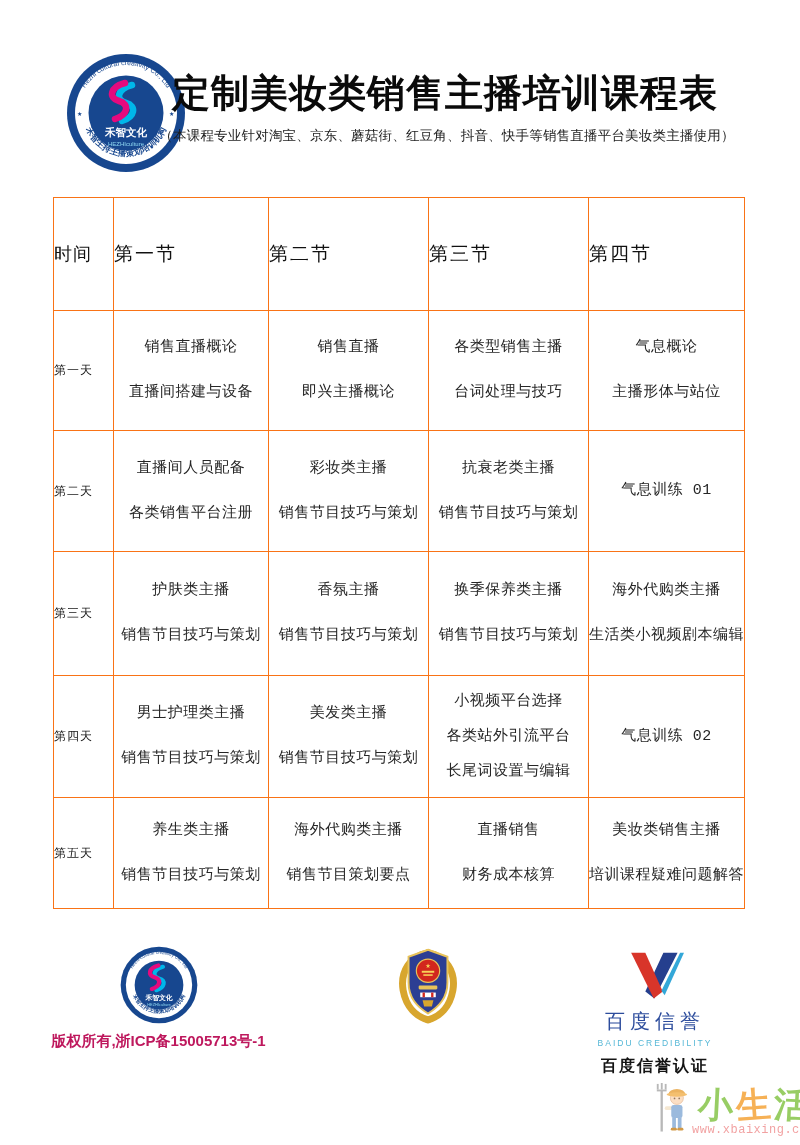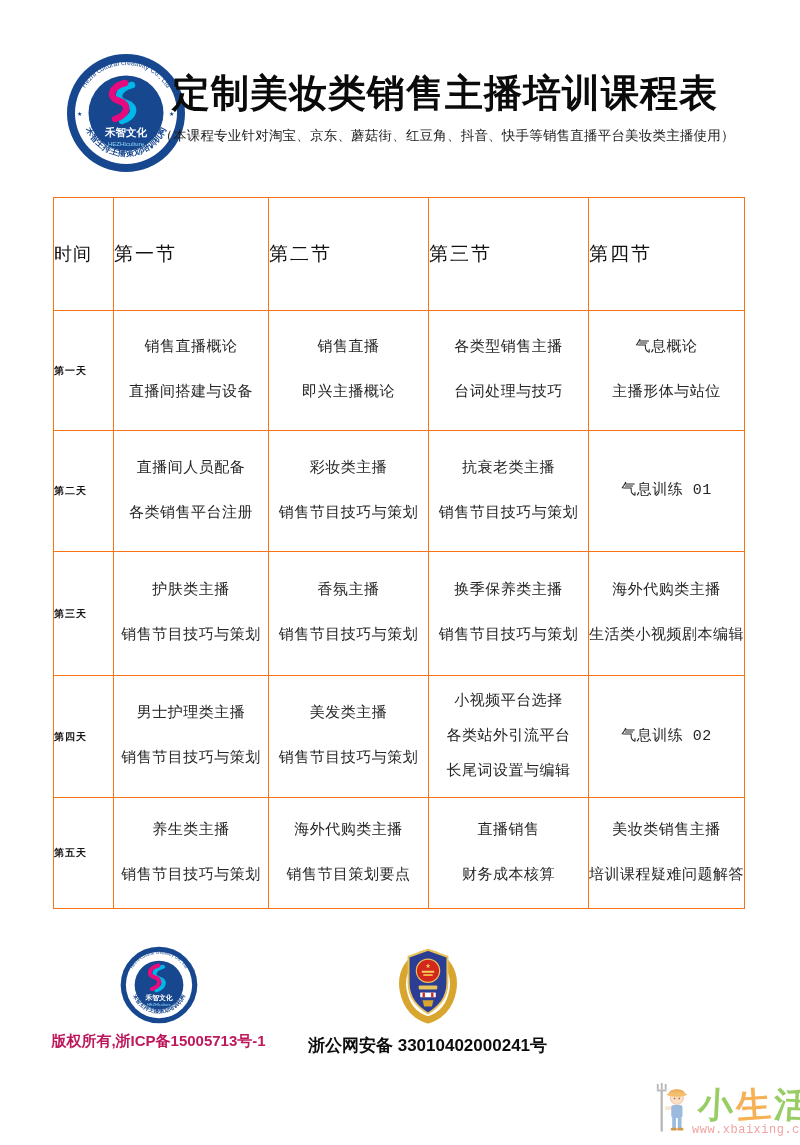--- a/index.html
+++ b/index.html
@@ -18,21 +18,21 @@
   .course-table td{border:1px solid #f97316;text-align:left;vertical-align:middle;
                    padding:0;color:#262626;font-size:15px;}
   .course-table tr:nth-child(1){height:113px;}
   .course-table tr:nth-child(2){height:120px;}
   .course-table tr:nth-child(3){height:121px;}
   .course-table tr:nth-child(4){height:124px;}
   .course-table tr:nth-child(5){height:122px;}
   .course-table tr:nth-child(6){height:111px;}
   .course-table tr.head td{font-size:19px;letter-spacing:2px;color:#111;}
   .course-table tr.head td:first-child{font-size:18px;letter-spacing:1px;}
-  .course-table td.day{font-size:10px;letter-spacing:1px;color:#161616;font-weight:bold;}
+  .course-table td.day{font-size:12px;letter-spacing:1px;color:#161616;}
   .cellwrap{display:flex;flex-direction:column;align-items:center;justify-content:center;
             gap:25px;height:100%;}
   .cellwrap.tight{gap:15px;}
   .cellwrap .line{line-height:20px;letter-spacing:0.5px;white-space:nowrap;font-family:Liberation Mono, monospace;}
 
   
   .footer-block{position:absolute;display:flex;flex-direction:column;align-items:center;}
   .fb-left{left:46px;top:946px;width:225px;gap:8px;}
   .fb-center{left:300px;top:944px;width:255px;gap:10px;}
   .fb-right{left:575px;top:950px;width:160px;gap:3px;}
@@ -270,23 +270,32 @@
       <circle cx="45" cy="33" r="15" stroke="#e8c35a" stroke-width="1.5" fill="#d2271d"></circle>
       <text x="45" y="30" font-size="8" fill="#f7d358" text-anchor="middle">★</text>
       <rect x="37" y="33" width="16" height="2.5" fill="#f7d358"></rect>
       <rect x="39" y="37.5" width="12" height="2" fill="#f7d358"></rect>
       <rect x="33" y="52" width="24" height="5" rx="1.5" fill="#e8c35a"></rect>
       <rect x="35" y="61" width="20" height="6" fill="#ffffff"></rect>
       <rect x="38" y="61" width="3" height="6" fill="#d2271d"></rect>
       <rect x="49" y="61" width="3" height="6" fill="#d2271d"></rect>
       <path d="M38,71 h14 l-2,8 h-10 Z" fill="#d8a62e"></path>
     </svg>
-    <div class="police-text">浙公网安备 33010402000241号</div>
   </div>
 
+  <div class="footer-block fb-right">
+    <svg width="58" height="52" viewBox="0 0 90 80">
+      <polygon points="80,4 58,4 30,64 44,75" fill="#253f8e"></polygon>
+      <polygon points="8,4 30,4 57,64 43,75" fill="#d8352a"></polygon>
+      <polygon points="84,4 90,4 60,70 55,63" fill="#33a7d8"></polygon>
+    </svg>
+    <div class="baidu-cn">百度信誉</div>
+    <div class="baidu-en">BAIDU CREDIBILITY</div>
+    <div class="baidu-cert">百度信誉认证</div>
+  </div>
 
   <div class="watermark">
     <svg class="wm-cartoon" width="38" height="56" viewBox="0 0 40 60">
       <rect x="4.5" y="8" width="2.5" height="44" fill="#a9a9a9"></rect>
       <rect x="0.5" y="7" width="10.5" height="2" fill="#a9a9a9"></rect>
       <rect x="0.5" y="1" width="2" height="6" fill="#a9a9a9"></rect>
       <rect x="4.8" y="0" width="2" height="7" fill="#a9a9a9"></rect>
       <rect x="9" y="1" width="2" height="6" fill="#a9a9a9"></rect>
       <rect x="9" y="25" width="9" height="4" rx="2" fill="#f4e3c9"></rect>
       <circle cx="22" cy="16" r="7" fill="#fcd8b8" stroke="#e0af85" stroke-width="0.8"></circle>

